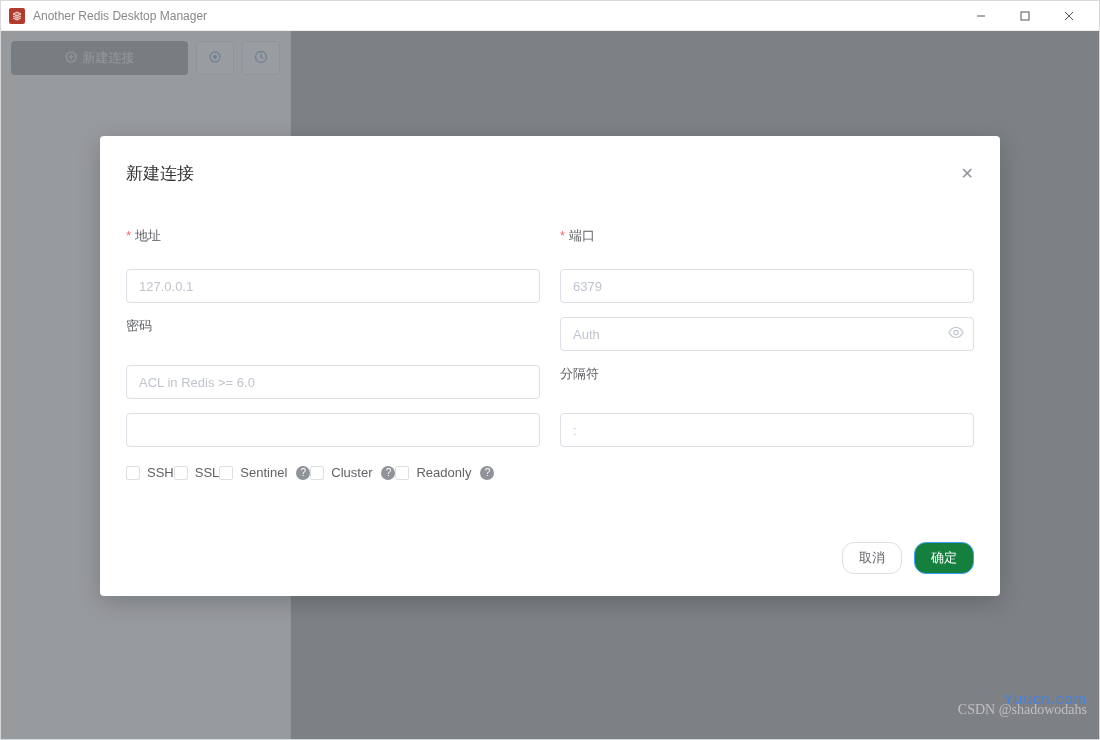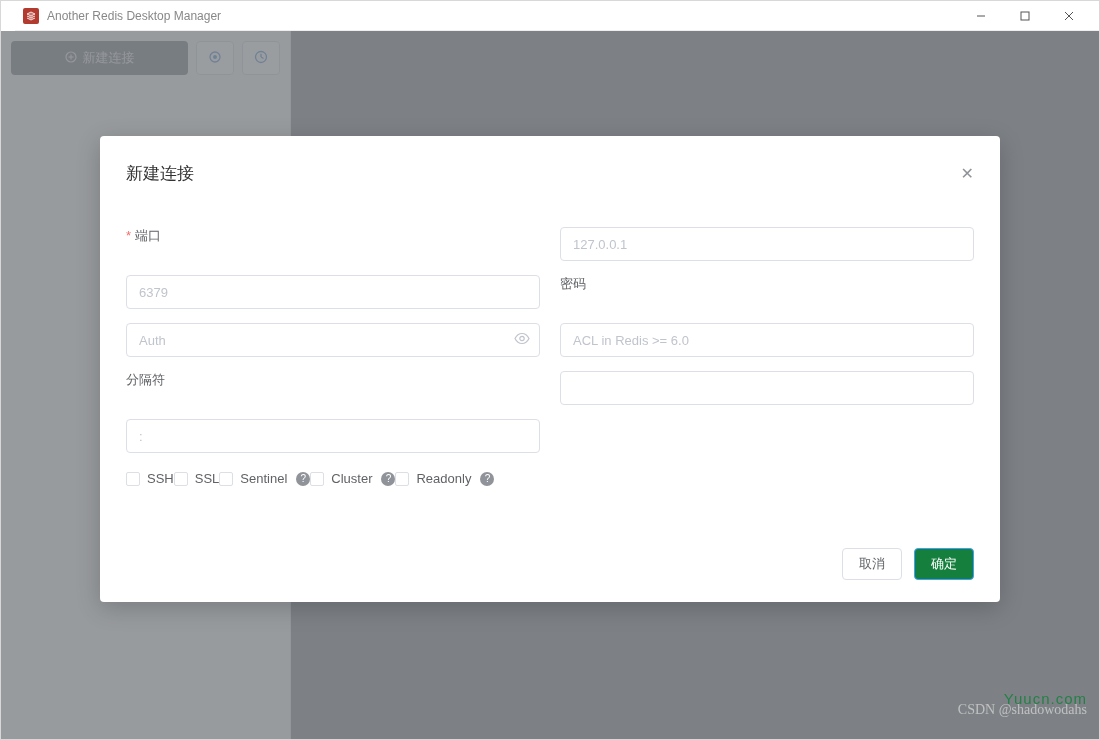--- a/index.html
+++ b/index.html
@@ -14,21 +14,20 @@
   border: 1px solid #d8d8d8;
   position: relative;
 }
 .titlebar {
   height: 30px;
   display: flex;
   align-items: center;
   padding: 0 8px;
   background: #fff;
   border-bottom: 1px solid #eee;
-  margin-left: 14px;
 }
 .titlebar .app-icon {
   width: 16px; height: 16px;
   background: #b23a2e;
   border-radius: 2px;
   display: inline-flex; align-items: center; justify-content: center;
   margin-right: 8px;
 }
 .titlebar .app-icon svg { width: 10px; height: 10px; }
 .titlebar .title { color: #888; font-size: 12px; }
@@ -175,39 +174,39 @@
 .dialog-footer {
   display: flex;
   justify-content: flex-end;
   gap: 12px;
   margin-top: 62px;
 }
 .btn {
   min-width: 58px;
   height: 32px;
   padding: 0 16px;
-  border-radius: 4px;
+  border-radius: 12px;
   font-size: 13px;
   cursor: pointer;
   display: inline-flex; align-items: center; justify-content: center;
 }
 .btn-default {
   background: #fff;
   border: 1px solid #dcdfe6;
   color: #606266;
 }
 .btn-primary {
   background: #15803d;
   border: 1px solid #409eff;
   color: #fff;
 }
 .watermark-1 {
   position: absolute;
   right: 12px; bottom: 32px;
-  color: #15803d;
+  color: #3b82f6;
   font-size: 15px;
   letter-spacing: 1px;
   opacity: 0.85;
   font-family: Arial, sans-serif;
 }
 .watermark-2 {
   position: absolute;
   right: 12px; bottom: 21px;
   color: #c7c7c7;
   font-size: 14px;
@@ -278,20 +277,21 @@
   <div class="dialog">
     <div class="dialog-header">
       <div class="dialog-title">新建连接</div>
       <div class="dialog-close">
         <span>✕</span>
       </div>
     </div>
 
     <div class="form-grid">
 
+      <div class="field-label"><span class="req">*</span><span>地址</span></div>
       <div class="field-label"><span class="req">*</span><span>端口</span></div>
 
       <div class="input-wrap">
         <input class="text-input" placeholder="127.0.0.1" style="">
       </div>
       <div class="input-wrap">
         <input class="text-input" placeholder="6379" style="">
       </div>
 
       <div class="field-label">密码</div>

